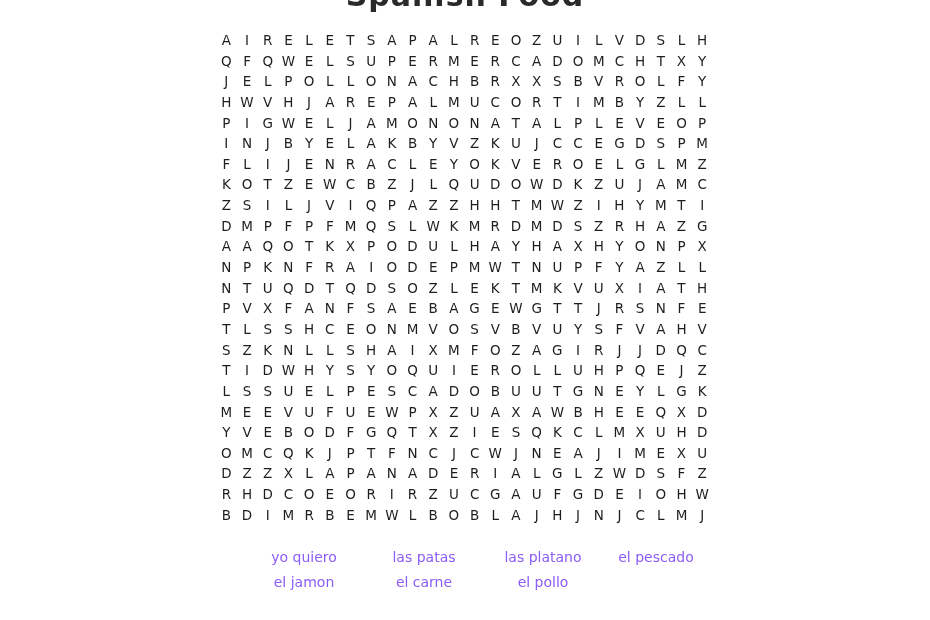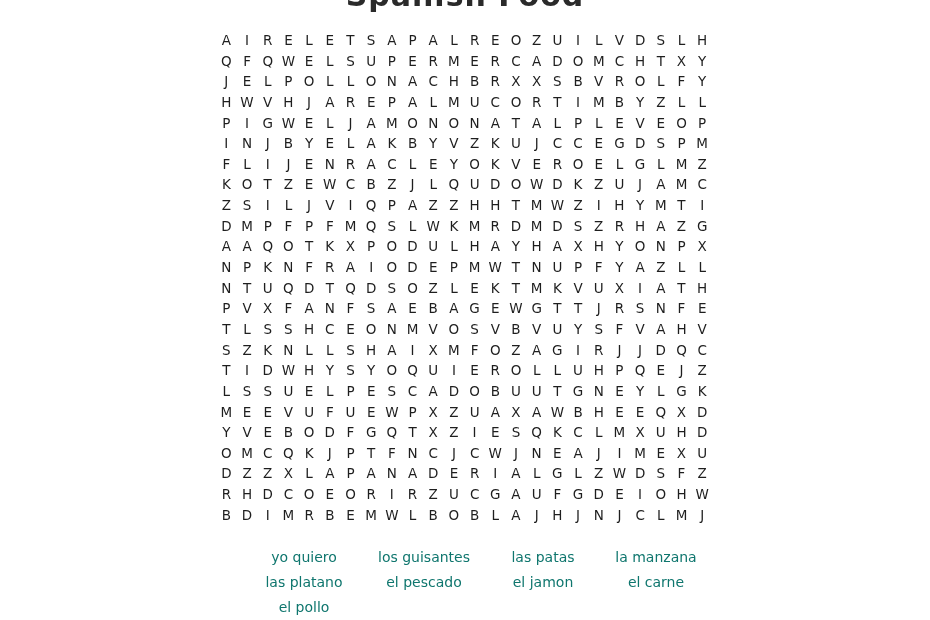--- a/index.html
+++ b/index.html
@@ -6,21 +6,21 @@
     body { width: 930px; height: 620px; overflow: hidden; position: relative;
       font-family: "DejaVu Sans", sans-serif; color: #222222; }
     .title { position: absolute; left: 0; width: 930px; top: -22px; text-align: center;
       font-size: 30px; font-weight: bold; color: #2a2a2a; letter-spacing: 1px; }
     .grid { position: absolute; left: 216px; top: 30px; }
     .grid-row { display: flex; height: 20.65px; }
     .cell { width: 20.7px; text-align: center; font-size: 13.5px; line-height: 20.65px;
       color: #1e1e1e; }
     .words { position: absolute; left: 244px; top: 549px; display: grid;
       grid-template-columns: 120px 120px 118px 108px; grid-auto-rows: 25px; }
-    .word { text-align: center; font-size: 14px; color: #0f766e; white-space: nowrap; }
+    .word { text-align: center; font-size: 14px; color: #8b5cf6; white-space: nowrap; }
   </style>
 </head>
 <body>
 
 <div class="title">Spanish Food</div>
 
 <div class="grid" id="grid">
     <div class="grid-row">
       <span class="cell">A</span>
       <span class="cell">I</span>
@@ -642,21 +642,19 @@
       <span class="cell">J</span>
       <span class="cell">C</span>
       <span class="cell">L</span>
       <span class="cell">M</span>
       <span class="cell">J</span>
     </div>
   </div>
 
 <div class="words" id="words">
     <div class="word">yo quiero</div>
-    <div class="word">los guisantes</div>
     <div class="word">las patas</div>
-    <div class="word">la manzana</div>
     <div class="word">las platano</div>
     <div class="word">el pescado</div>
     <div class="word">el jamon</div>
     <div class="word">el carne</div>
     <div class="word">el pollo</div>
   </div>
 
 </body></html>

